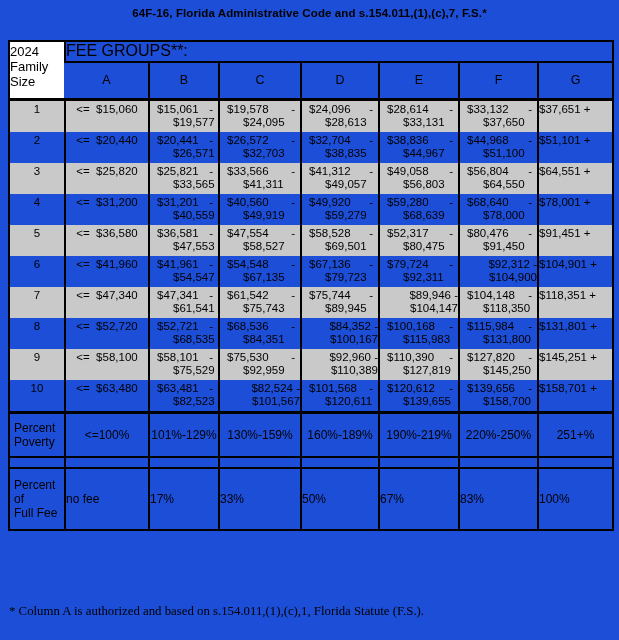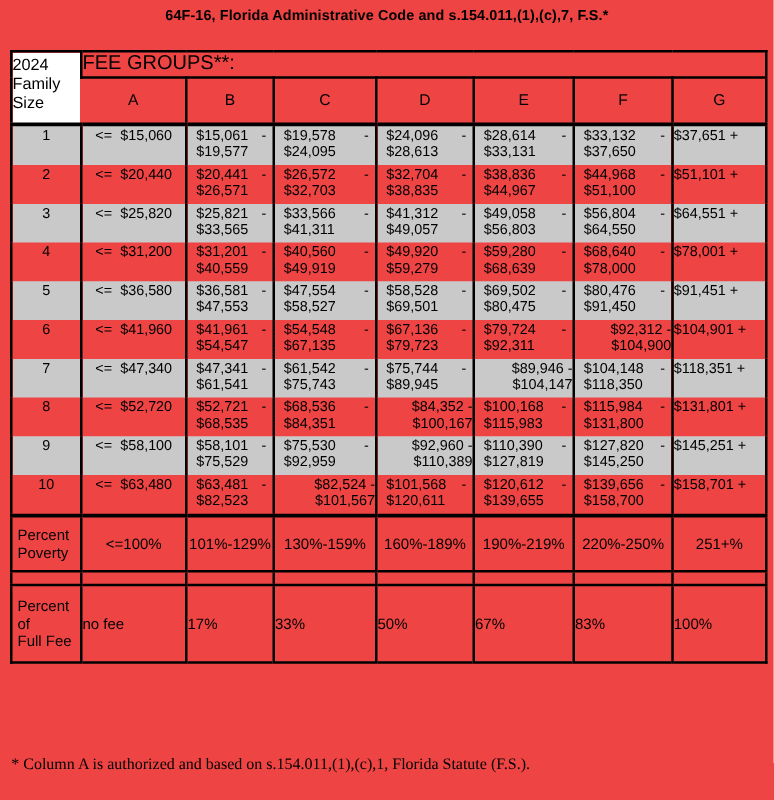--- a/index.html
+++ b/index.html
@@ -4,21 +4,21 @@
 <style>
   html, body {
     margin: 0;
     padding: 0;
     background: #ffffff;
     width: 619px;
   }
   .page {
     width: 619px;
     height: 640px;
-    background: #ef4444;
+    background: #1d4ed8;
     font-family: "Liberation Sans", sans-serif;
     color: #000;
     overflow: hidden;
     box-sizing: border-box;
     padding-top: 7px;
   }
   .doc-title {
     text-align: center;
     font-weight: bold;
     font-size: 11.5px;
@@ -59,21 +59,21 @@
     font-size: 12.5px;
     border-bottom: 3px solid #000;
   }
 
   
   tr.data td { height: 27px; }
   tr.shaded td { background: #c9c9c9; }
   td.sizecell { text-align: center; }
   td.acell { text-align: center; white-space: pre; }
   .l1 { display: flex; justify-content: space-between; padding: 0 5px 0 7px; }
-  .l2 { padding-left: 7px; }
+  .l2 { padding-left: 23px; }
   td.compact { text-align: right; }
   td.compact div { padding-right: 0; }
   td.gcell { padding-right: 5px; }
 
   
   tr.poverty td {
     border-top: 3px solid #000;
     border-bottom: 2px solid #000;
     height: 38px;
     vertical-align: middle;
@@ -317,21 +317,21 @@
           </td>
           <td class="range">
             <div class="l1">
               <span>$58,528</span>
               <span class="dash">-</span>
             </div>
             <div class="l2">$69,501</div>
           </td>
           <td class="range">
             <div class="l1">
-              <span>$69,502</span>
+              <span>$52,317</span>
               <span class="dash">-</span>
             </div>
             <div class="l2">$80,475</div>
           </td>
           <td class="range">
             <div class="l1">
               <span>$80,476</span>
               <span class="dash">-</span>
             </div>
             <div class="l2">$91,450</div>

